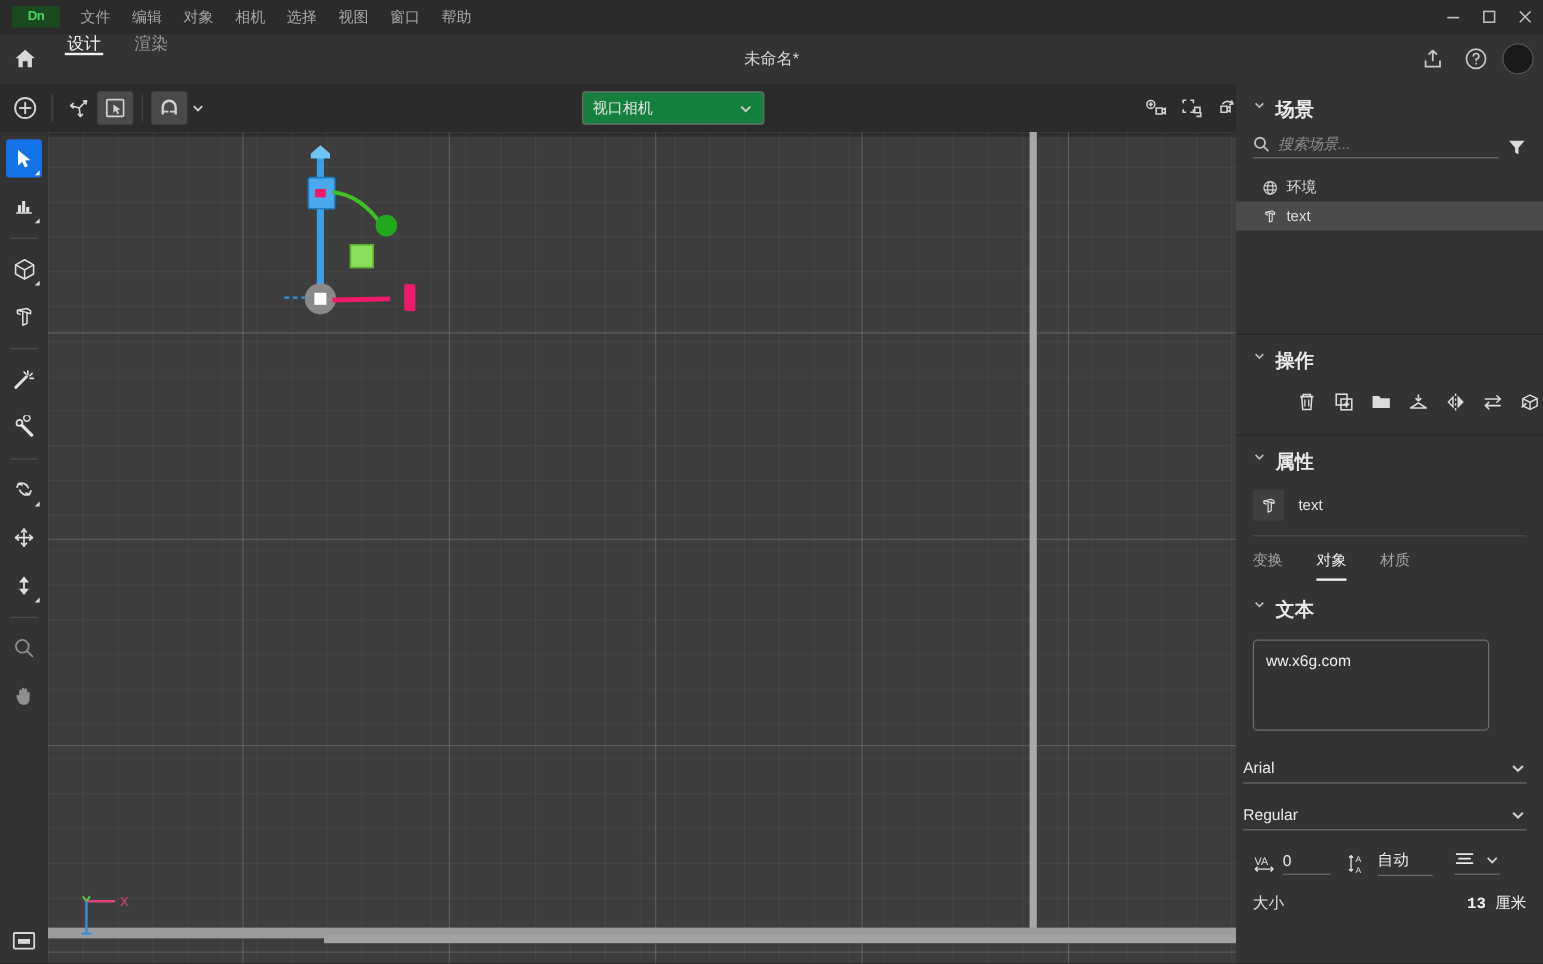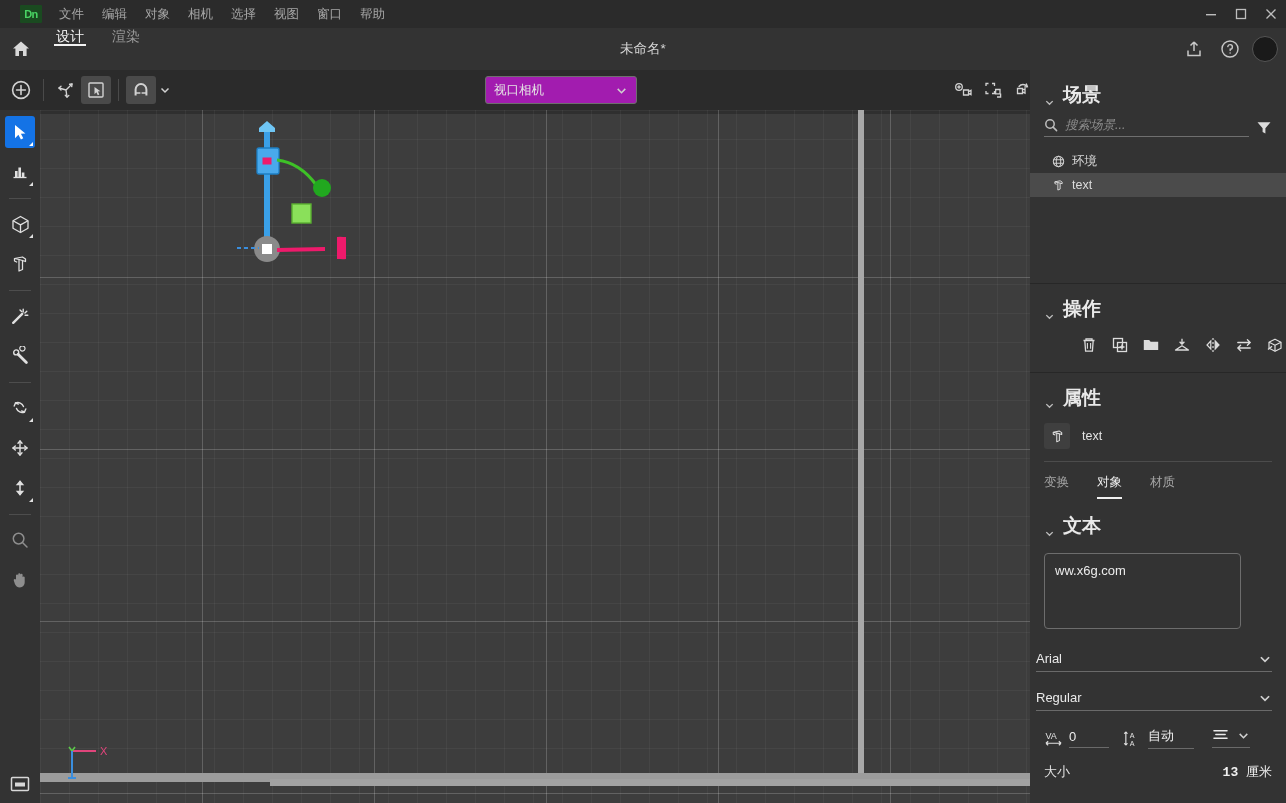--- a/index.html
+++ b/index.html
@@ -11,21 +11,21 @@
     color: #e8e8e8;
   }
   #app { position: relative; width: 1286px; height: 803px; }
 
   
   .menubar {
     position: absolute; left: 0; top: 0; width: 1286px; height: 28px;
     background: #2b2b2b; display: flex; align-items: center;
   }
   .app-logo {
-    width: 22px; height: 18px; margin-left: 20px; margin-right: 8px;
+    width: 40px; height: 18px; margin-left: 10px; margin-right: 8px;
     background: #1a4a20; color: #49d463; font-size: 11px; font-weight: bold;
     display: flex; align-items: center; justify-content: center;
     letter-spacing: -0.5px; border-radius: 1px;
   }
   .menu-item {
     font-size: 12.5px; color: #a6a6a6; padding: 2px 9px; cursor: default;
     white-space: nowrap;
   }
   .win-controls { margin-left: auto; display: flex; height: 28px; }
   .win-btn {
@@ -79,21 +79,21 @@
   .tb-btn {
     width: 30px; height: 28px; display: flex; align-items: center;
     justify-content: center; color: #d2d2d2; border-radius: 3px;
   }
   .tb-btn.active { background: #4a4a4a; }
   .tb-btn.dim { color: #6a6a6a; }
   .tb-sep { width: 1px; height: 22px; background: #4a4a4a; margin: 0 7px; }
   .cam-select {
     width: 152px; height: 28px; border: 1px solid #6e6e6e; border-radius: 3px;
     display: flex; align-items: center; padding: 0 8px;
-    font-size: 12.5px; color: #e4e4e4; background: #a21caf;
+    font-size: 12.5px; color: #e4e4e4; background: #15803d;
   }
   .cam-select .chev { margin-left: auto; color: #cfcfcf; }
   .rt-label { font-size: 12.5px; color: #e2e2e2; margin: 0 8px 0 2px; }
   .toggle {
     width: 34px; height: 16px; border-radius: 8px; background: #8c8c8c;
     position: relative; margin-right: 8px;
   }
   .toggle .knob {
     position: absolute; left: 1px; top: 1px; width: 14px; height: 14px;
     border-radius: 50%; background: #2b2b2b;
@@ -160,22 +160,22 @@
   }
   
   .axis-ind { position: absolute; left: 26px; bottom: 18px; width: 70px; height: 48px; }
 
   
   .rightpanel {
     position: absolute; left: 1030px; top: 70px; width: 256px; height: 733px;
     background: #333333; overflow: hidden;
   }
   .sec-head {
-    display: flex; align-items: flex-end; gap: 8px;
-    padding: 12px 0 8px 14px; font-size: 19px; font-weight: bold; color: #e9e9e9;
+    display: flex; align-items: flex-start; gap: 8px;
+    padding: 12px 0 8px 14px; font-size: 16px; font-weight: bold; color: #e9e9e9;
   }
   .sec-head .chev { color: #bdbdbd; font-size: 11px; }
   .search-row {
     display: flex; align-items: center; margin: 2px 14px 0 14px; gap: 7px;
   }
   .search-box {
     flex: 1; display: flex; align-items: flex-end; gap: 7px;
     border-bottom: 1px solid #6f6f6f; padding-bottom: 4px;
   }
   .search-box input {

